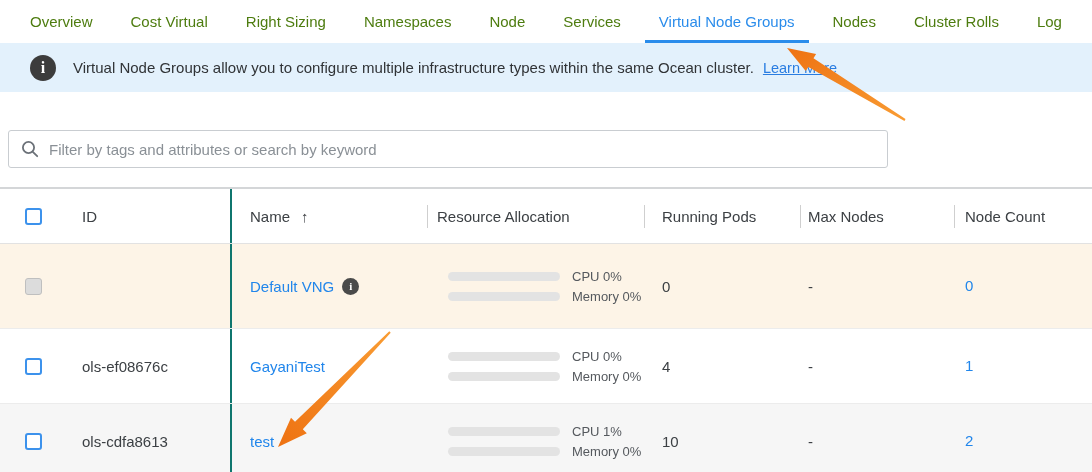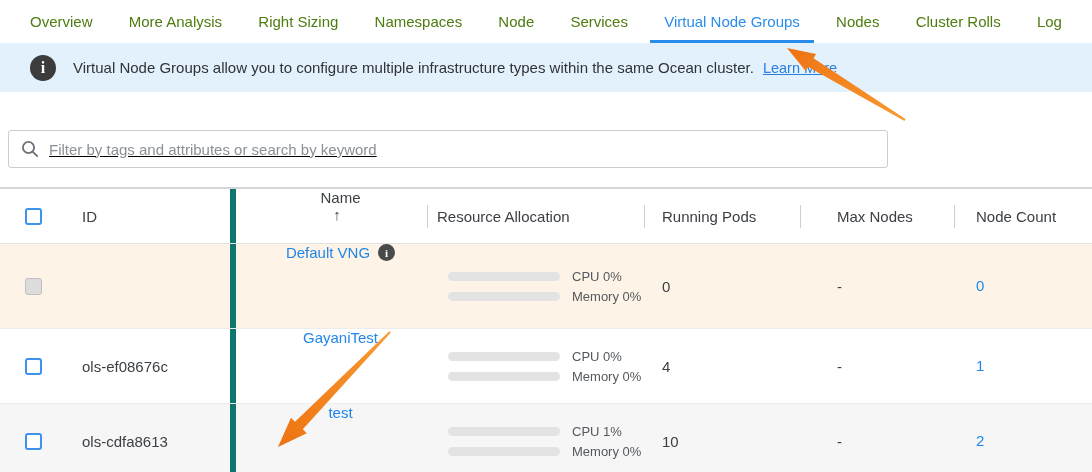--- a/index.html
+++ b/index.html
@@ -18,39 +18,39 @@
   .banner .info-circle { width:26px; height:26px; border-radius:50%; background:#3c3c3c; color:#fff;
             display:flex; align-items:center; justify-content:center; flex:0 0 26px;
             font-family:"Liberation Serif", serif; font-weight:bold; font-size:16px; margin-right:17px; }
   .banner .txt { font-size:15px; color:#303336; }
   .banner a { color:#2a7de1; font-size:14.5px; margin-left:9px; text-decoration:underline; cursor:pointer; }
 
   
   .searchbox { margin:38px 0 0 8px; width:880px; height:38px; border:1px solid #c9cdd1; border-radius:3px;
                display:flex; align-items:center; padding:0 12px; background:#fff; }
   .searchbox svg { flex:0 0 18px; margin-right:10px; }
-  .searchbox input { border:none; outline:none; flex:1; font-size:15px; color:#000000;
-                     font-family:"Liberation Sans", sans-serif; background:transparent;text-decoration:underline; }
+  .searchbox input { border:none; outline:none; flex:1; font-size:15px; color:#6d28d9;
+                     font-family:"Liberation Sans", sans-serif; background:transparent; }
   .searchbox input::placeholder { color:#8a9096; opacity:1; }
 
   
   .table { margin-top:19px; border-top:2px solid #d4d6d8; }
   .trow { display:grid; grid-template-columns:60px 170px 197px 217px 156px 154px 1fr; align-items:center; }
   .thead { height:55px; border-bottom:1px solid #e2e2e2; font-size:15px; color:#3c4044; background:#fff; }
   .thead .cell { position:relative; height:100%; display:flex; align-items:center; }
   .thead .cell.sep::before { content:""; position:absolute; left:0; top:16px; width:1px; height:23px; background:#cfcfcf; }
-  .col-name { border-left:6px solid #0f766e; height:100%; display:flex; align-items:center;flex-direction:column; }
+  .col-name { border-left:2px solid #0f766e; height:100%; display:flex; align-items:center; }
   .row { border-bottom:1px solid #ececec; }
   .row .col-name { height:100%; }
   .row-1 { height:85px; background:#fdf4e7; }
   .row-2 { height:75px; background:#fff; }
   .row-3 { height:75px; background:#f6f6f6; }
 
   .pad-id { padding-left:22px; } .pad-name { padding-left:18px; } .pad-ra { padding-left:10px; }
-  .pad-run { padding-left:18px; } .pad-max { padding-left:37px; } .pad-cnt { padding-left:22px; }
+  .pad-run { padding-left:18px; } .pad-max { padding-left:8px; } .pad-cnt { padding-left:11px; }
 
   .checkcell { display:flex; justify-content:flex-start; padding-left:25px; }
   .cbx { width:17px; height:17px; border:2px solid #3c92ec; border-radius:3px; background:#fff; cursor:pointer; }
   .cbx.disabled { border:1px solid #bfbfbf; background:#dcdcdc; cursor:default; }
 
   .sort-arrow { margin-left:11px; font-size:15px; color:#44474b; }
 
   .link { color:#2186eb; font-size:15px; text-decoration:none; cursor:pointer; }
   .cellval { font-size:15px; color:#3c4044; }
 
@@ -68,21 +68,21 @@
   
   .overlay { position:absolute; left:0; top:0; width:1092px; height:472px; pointer-events:none; }
 </style>
 </head>
 <body>
 
 <div class="page">
 
   <div class="tabbar">
     <div class="tab">Overview</div>
-    <div class="tab">More Analysis</div>
+    <div class="tab">Cost Virtual</div>
     <div class="tab">Right Sizing</div>
     <div class="tab">Namespaces</div>
     <div class="tab">Node</div>
     <div class="tab">Services</div>
     <div class="tab active">Virtual Node Groups</div>
     <div class="tab">Nodes</div>
     <div class="tab">Cluster Rolls</div>
     <div class="tab">Log</div>
   </div>
 

